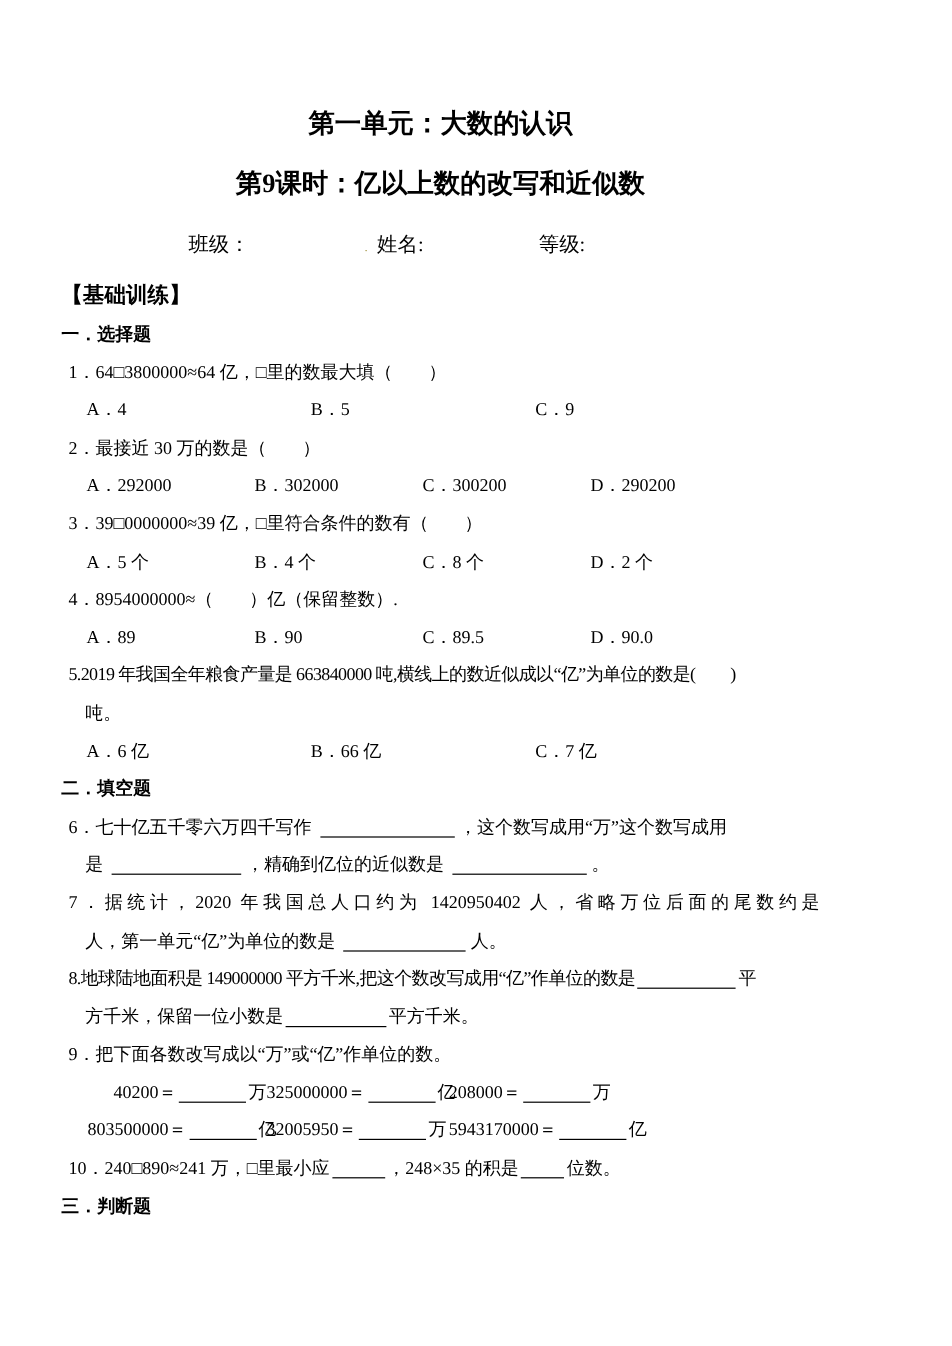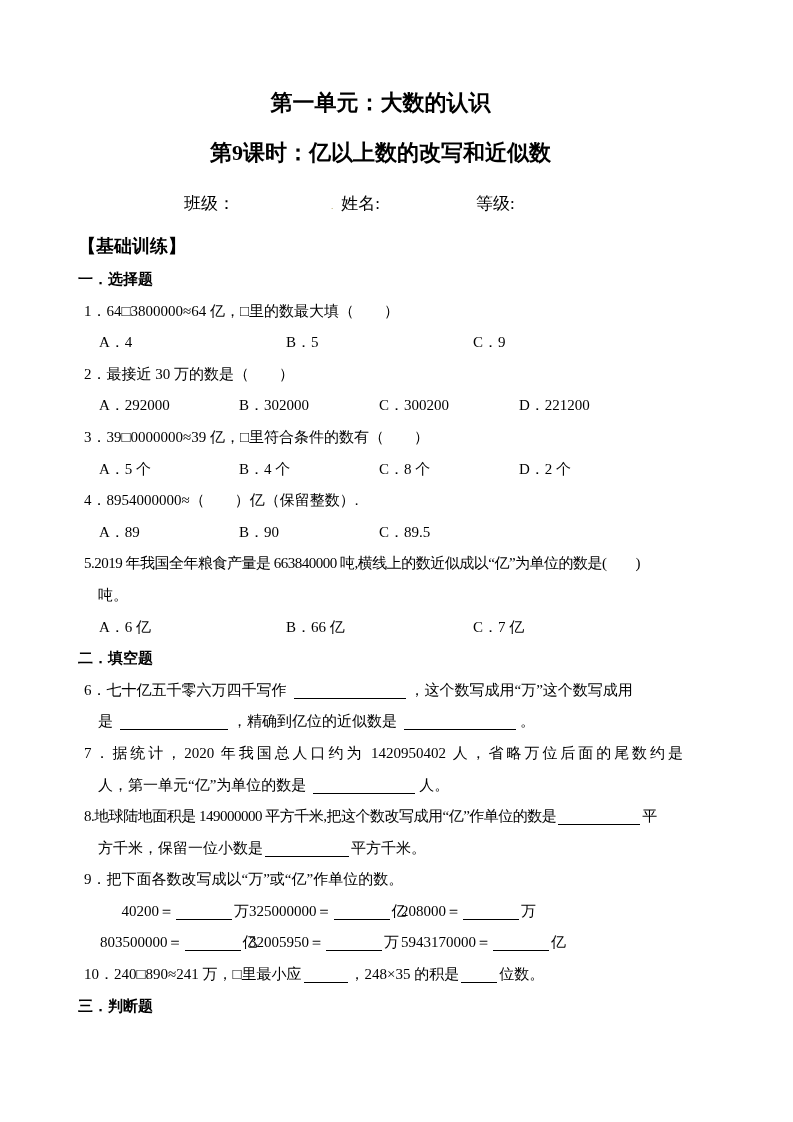--- a/index.html
+++ b/index.html
@@ -4,21 +4,21 @@
 <style>
   html, body { margin: 0; padding: 0; background: #ffffff; }
   .page {
     position: relative;
     width: 793px;
     height: 1122px;
     background: #ffffff;
     color: #000000;
     font-family: "Liberation Serif", "DejaVu Serif", serif;
     box-sizing: border-box;
-    padding: 88px 110px 0 78px;
+    padding: 88px 110px 0 51px;
     overflow: hidden;
   }
   .t1, .t2 {
     font-size: 22px;
     font-weight: bold;
     text-align: center;
     line-height: 30px;
     margin: 0;
   }
   .t2 { margin-top: 20px; }
@@ -106,36 +106,37 @@
       <span>A．4</span>
       <span>B．5</span>
       <span>C．9</span>
     </div>
 
     <div class="line q">2．最接近 30 万的数是（　　）</div>
     <div class="line opts c4">
       <span>A．292000</span>
       <span>B．302000</span>
       <span>C．300200</span>
-      <span>D．221200</span>
+      <span>D．290200</span>
     </div>
 
     <div class="line q">3．39□0000000≈39 亿，□里符合条件的数有（　　）</div>
     <div class="line opts c4">
       <span>A．5 个</span>
       <span>B．4 个</span>
       <span>C．8 个</span>
       <span>D．2 个</span>
     </div>
 
     <div class="line q">4．8954000000≈（　　）亿（保留整数）.</div>
     <div class="line opts c4">
       <span>A．89</span>
       <span>B．90</span>
       <span>C．89.5</span>
+      <span>D．90.0</span>
     </div>
 
     <div class="line q tight">
       <span>5.2019 年我国全年粮食产量是 </span><span class="u">663840000</span><span> 吨,横线上的数近似成以“亿”为单位的数是(　　)</span>
     </div>
     <div class="line cont">吨。</div>
     <div class="line opts c3">
       <span>A．6 亿</span>
       <span>B．66 亿</span>
       <span>C．7 亿</span>

